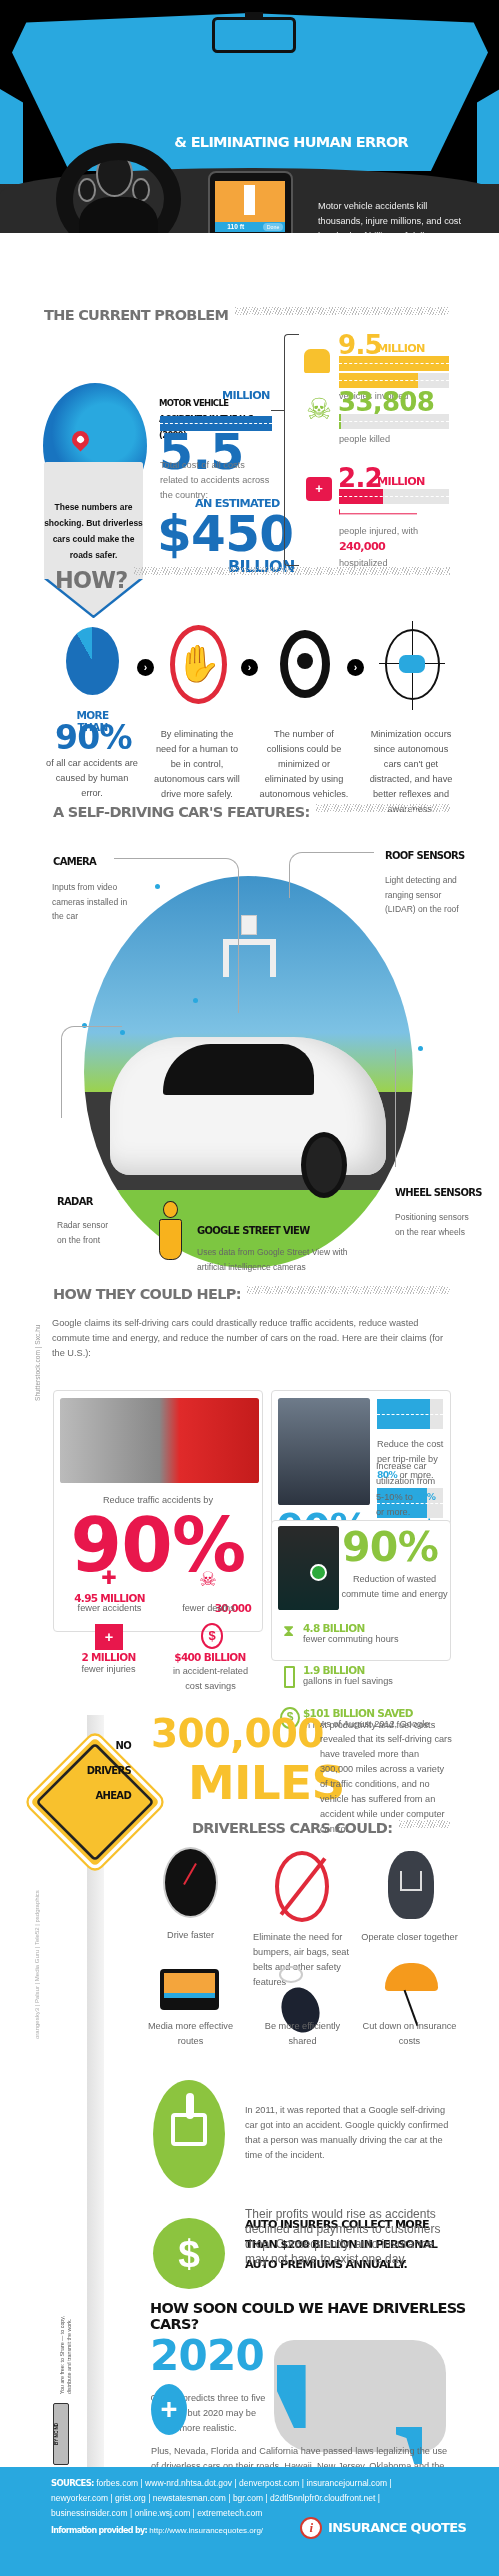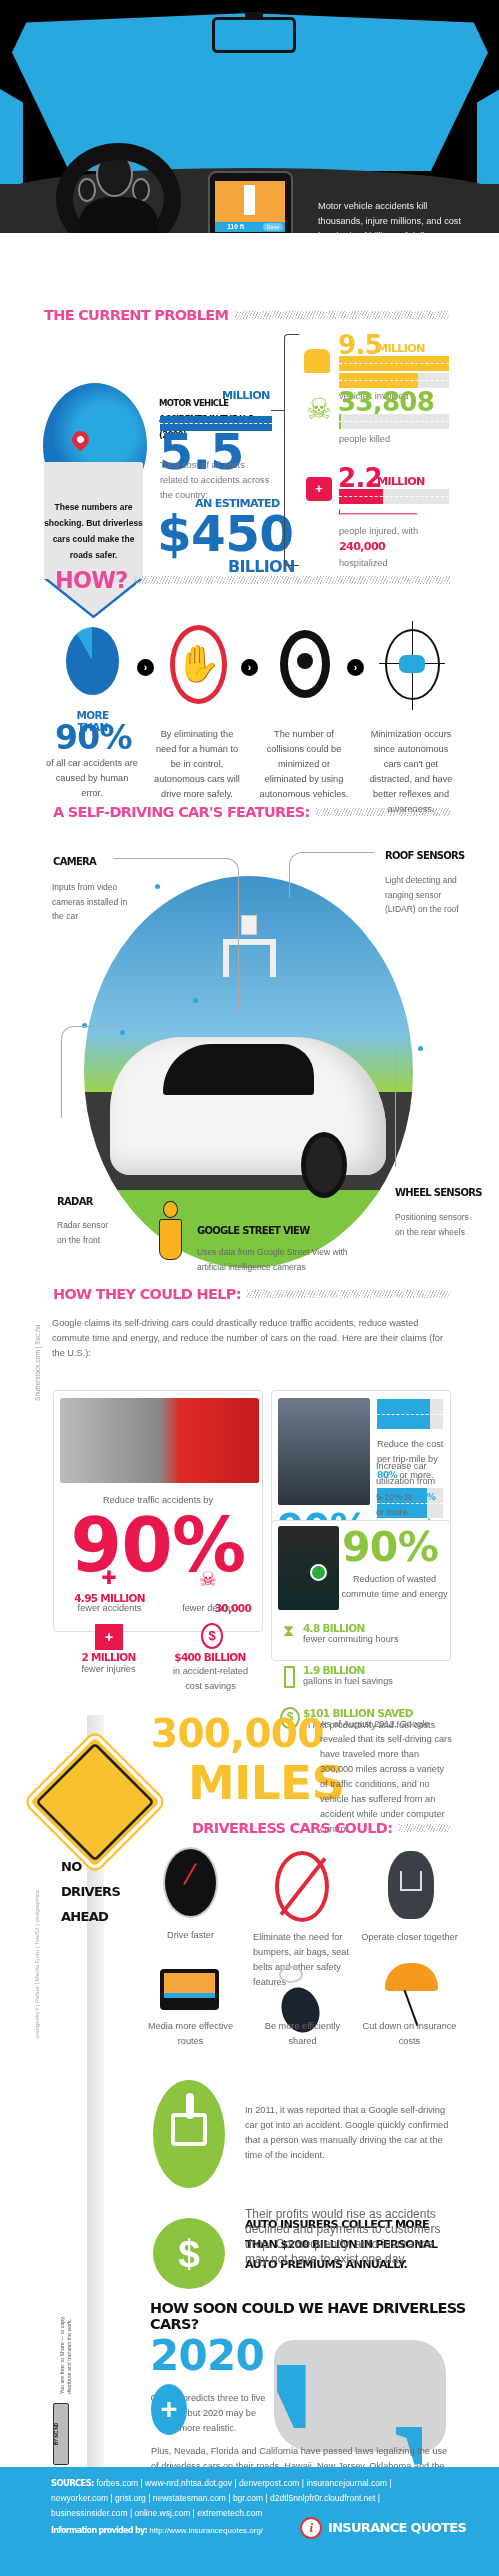--- a/index.html
+++ b/index.html
@@ -17,21 +17,21 @@
 #dash{position:absolute;left:0;top:168px;width:500px;height:66px;background:#2a2a2a;border-radius:50% 50% 0 0/26px 26px 0 0}
 #dash2{position:absolute;left:0;top:184px;width:500px;height:171px;background:linear-gradient(#2b2b2b,#111)}
 #wheel{position:absolute;left:56px;top:143px;width:125px;height:112px;border:17px solid #111;border-radius:50%;background:transparent}
 #wheel-hub{position:absolute;left:79px;top:197px;width:79px;height:66px;background:#0d0d0d;border-radius:40% 40% 50% 50%}
 .gauge{position:absolute;border-radius:50%;background:#1a1a1a;border:2px solid #888}
 #gps{position:absolute;left:208px;top:171px;width:85px;height:80px;background:#111;border:2.6px solid #555;border-radius:8px}
 #gps-screen{position:absolute;left:5.3px;top:8px;width:70px;height:51px;background:#f4a53c}
 #gps-bar{position:absolute;left:0;bottom:0;width:100%;height:10.5px;background:#29a8df;color:#fff;font-size:6.6px;line-height:10.5px;padding-left:12px;font-weight:bold}
 #intro{position:absolute;left:318px;top:199px;width:151px;color:#eee;font-size:9.2px;line-height:15px}
 
-.sec{position:absolute;color:#ec4899;font-size:14.5px;display:flex;align-items:center}
+.sec{position:absolute;color:#737373;font-size:14.5px;display:flex;align-items:flex-start}
 .hatch{flex:1;height:8px;margin-left:6.6px;background:repeating-linear-gradient(115deg,#bbb 0 0.7px,transparent 0.7px 2.6px)}
 
 #globe{position:absolute;left:43px;top:383px;width:104px;height:125px;border-radius:50%;background:radial-gradient(circle at 60% 40%,#29a8df 0 30%,#1874c0 55%);overflow:hidden}
 #pin{position:absolute;left:72px;top:431px;width:17px;height:17px;background:#e02a3a;border-radius:50% 50% 50% 0;transform:rotate(-45deg)}
 #pin::after{content:"";position:absolute;left:5.3px;top:5.3px;width:6.6px;height:6.6px;border-radius:50%;background:#fff}
 .blue{color:#1a6fba}
 .bar{position:absolute;height:14.5px;background:#e5e5e5}
 .bar .fill{height:100%}
 .bar .dash{position:absolute;left:0;right:0;top:6.6px;border-top:1.3px dashed #fff}
 #callout{position:absolute;left:44px;top:462px;width:99px;height:118px;background:#e6e6e6;border-radius:2.6px;text-align:center;padding-top:37px;color:#111;font-size:8.5px;font-weight:bold;line-height:16px}
@@ -62,20 +62,21 @@
 </style>
 </head>
 <body>
 
 <div id="header">
   <div id="windshield"></div>
   <div id="mirror-stem"></div>
   <div id="mirror"></div>
   <div class="sidewin" style="left:-13px;transform:skewY(30deg)"></div>
   <div class="sidewin" style="right:-13px;transform:skewY(-30deg)"></div>
+  <div id="subtitle" class="cond">&amp; ELIMINATING HUMAN ERROR</div>
   <div id="dash2"></div>
   <div id="dash"></div>
   <div class="gauge" style="left:96px;top:151px;width:37px;height:46px"></div>
   <div class="gauge" style="left:78px;top:178px;width:18.4px;height:24px"></div>
   <div class="gauge" style="left:132px;top:178px;width:18.4px;height:24px"></div>
   <div id="wheel"></div>
   <div id="wheel-hub"></div>
   <div id="gps">
     <div id="gps-screen">
       <div style="position:absolute;left:29px;top:4px;width:10.5px;height:30px;background:#fff"></div>
@@ -261,21 +262,21 @@
 <div class="abs" style="left:280px;top:1707px;width:20px;height:22.4px;border:2.6px solid #8cc43f;border-radius:50%;color:#8cc43f;text-align:center;line-height:17px;font-weight:bold;font-size:12px">$</div>
 <div class="abs cond green" style="left:303px;top:1707px;font-size:10.5px">$101 BILLION SAVED</div>
 <div class="abs" style="left:303px;top:1720px;font-size:9.2px;color:#666">in lost productivity and fuel costs</div>
 <div class="abs" style="left:271px;top:1520px;width:180px;height:0"></div>
 <style></style>
 
 <div class="abs" style="left:87px;top:1715px;width:17px;height:861px;height:763px;background:linear-gradient(90deg,#e0e0e0,#f4f4f4)"></div>
 <div class="abs" style="left:39px;top:1746px;width:112px;height:112px;background:#f8c12d;border:4.6px solid #fff;box-shadow:0 0 0 2.6px #f8c12d;transform:rotate(45deg) scale(0.88);border-radius:9.2px">
     <div style="position:absolute;inset:4px;border:3.3px solid #222;border-radius:5.3px"></div>
   </div>
-<div class="abs cond" style="left:61px;top:1854px;width:70px;text-align:left;color:#111;font-size:13px;line-height:25px">
+<div class="abs cond" style="left:61px;top:1733px;width:70px;text-align:right;color:#111;font-size:10px;line-height:25px">
     <div>NO</div>
     <div>DRIVERS</div>
     <div>AHEAD</div>
   </div>
 <div class="abs cond" style="left:151px;top:1709px;color:#f8c12d;font-size:39px;line-height:49px">300,000</div>
 <div class="abs cond" style="left:188px;top:1756px;color:#f8c12d;font-size:47px;line-height:53px">MILES</div>
 <div class="abs" style="left:320px;top:1717px;width:132px;font-size:9.2px;line-height:15px;color:#666">As of August 2012, Google revealed that its self-driving cars have traveled more than 300,000 miles across a variety of traffic conditions, and no vehicle has suffered from an accident while under computer control.</div>
 
 <div class="sec cond" style="left:192px;top:1820px;width:258px">
     <span>DRIVERLESS CARS COULD:</span>

